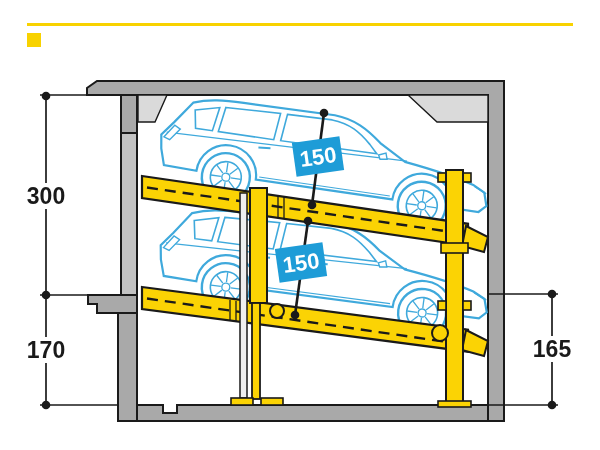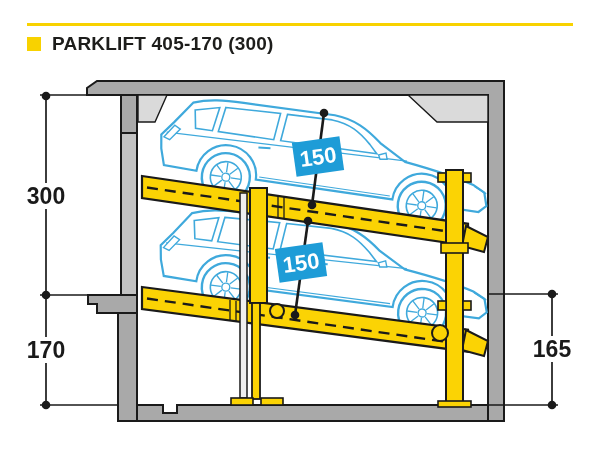--- a/index.html
+++ b/index.html
@@ -165,16 +165,15 @@
       <rect x="20" y="337" width="52" height="26" fill="#ffffff"></rect>
       <text class="dim-num" x="46" y="358" text-anchor="middle">170</text>
       <rect x="526" y="336" width="52" height="26" fill="#ffffff"></rect>
       <text class="dim-num" x="552" y="357" text-anchor="middle">165</text>
     </g>
   </svg>
 
   <div class="top-rule"></div>
   <div class="title-row">
     <span class="bullet"></span>
-    <h1 class="title">PARKLIFT 405-170 (300)</h1>
   </div>
 
 </div>
 
 </body></html>

